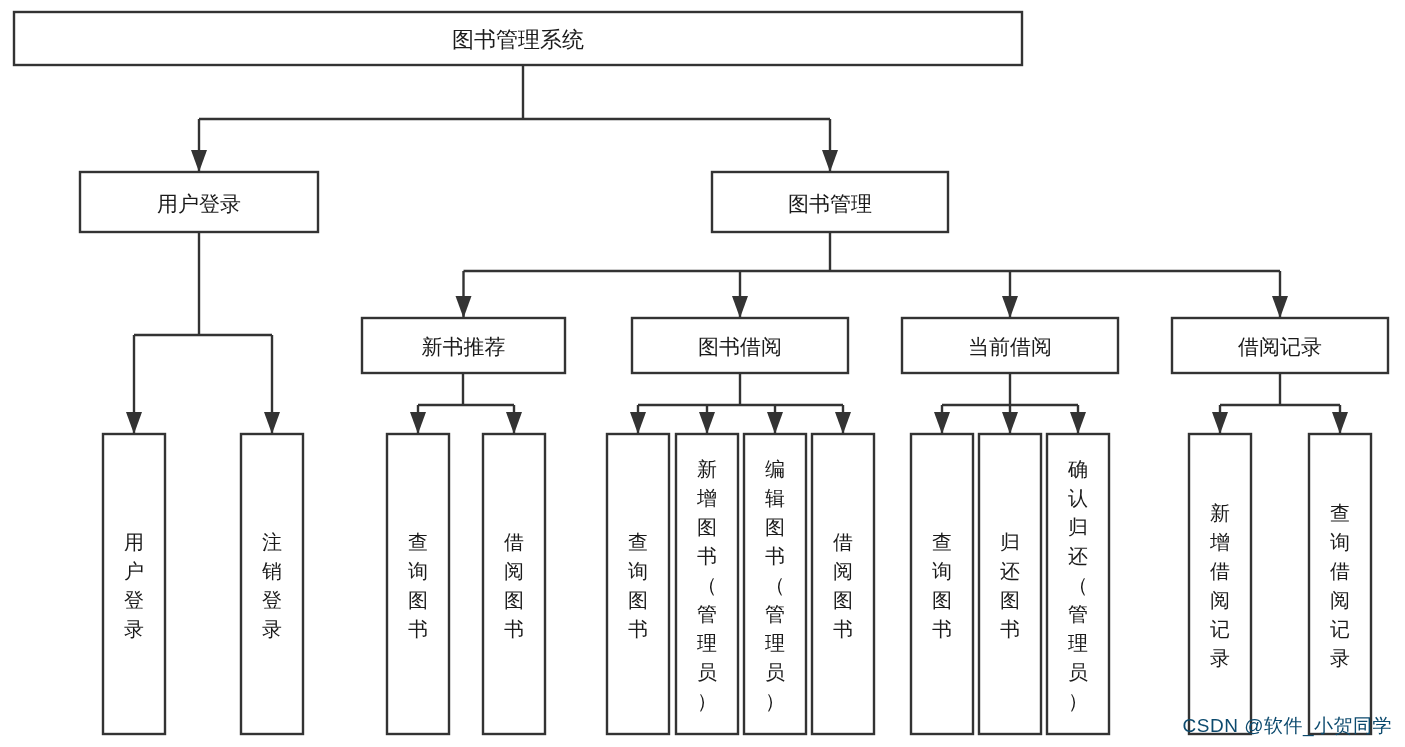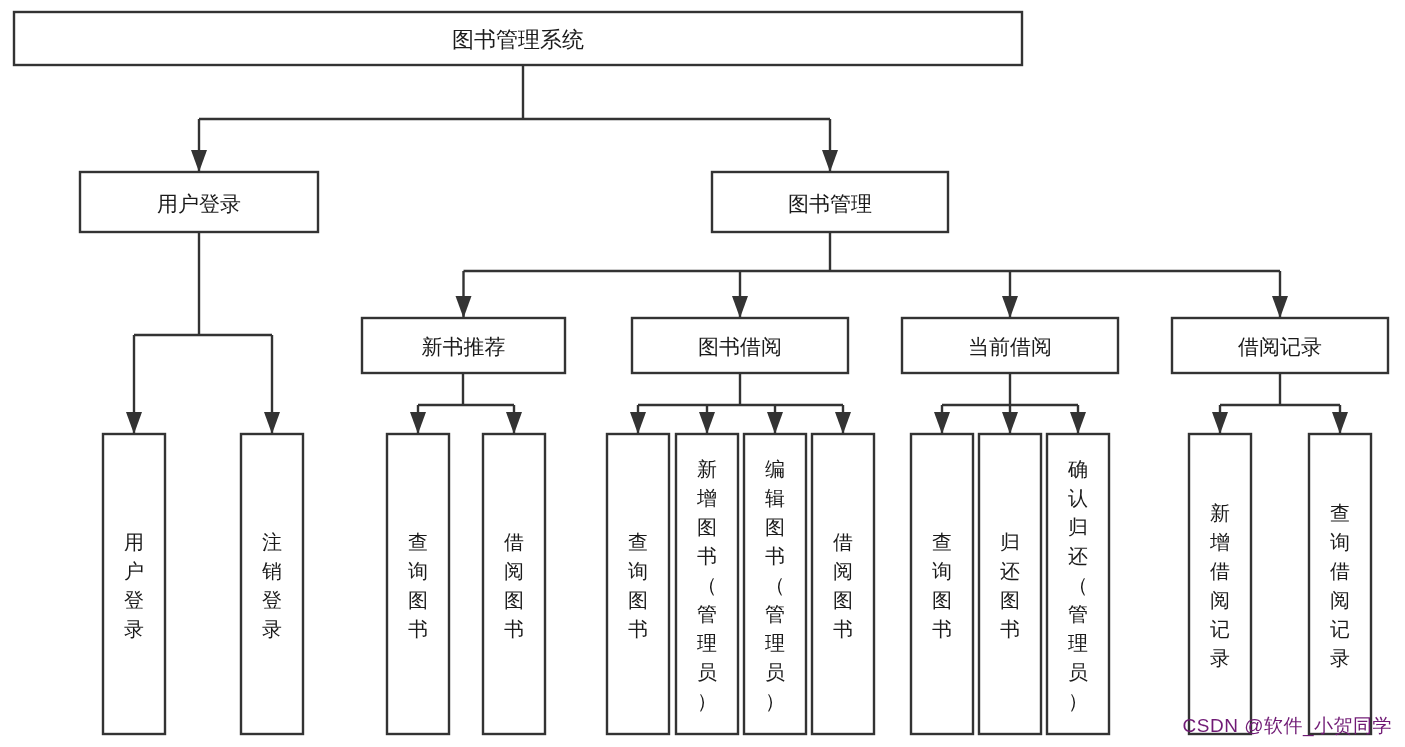--- a/index.html
+++ b/index.html
@@ -61,21 +61,21 @@
     font-size: 20px;
     fill: #1a1a1a;
     text-anchor: middle;
   }
   .watermark-text {
     position: absolute;
     right: 13px;
     bottom: 8px;
     font-family: "Liberation Sans", "DejaVu Sans", sans-serif;
     font-size: 19px;
-    color: #701a75;
+    color: #0c4a6e;
     white-space: nowrap;
     letter-spacing: 0.5px;
     user-select: none;
   }
 </style>
 </head>
 <body>
 
 <div id="diagram-root">
   <svg class="diagram-canvas" id="diagram-svg" viewBox="0 0 1405 747" xmlns="http://www.w3.org/2000/svg">

